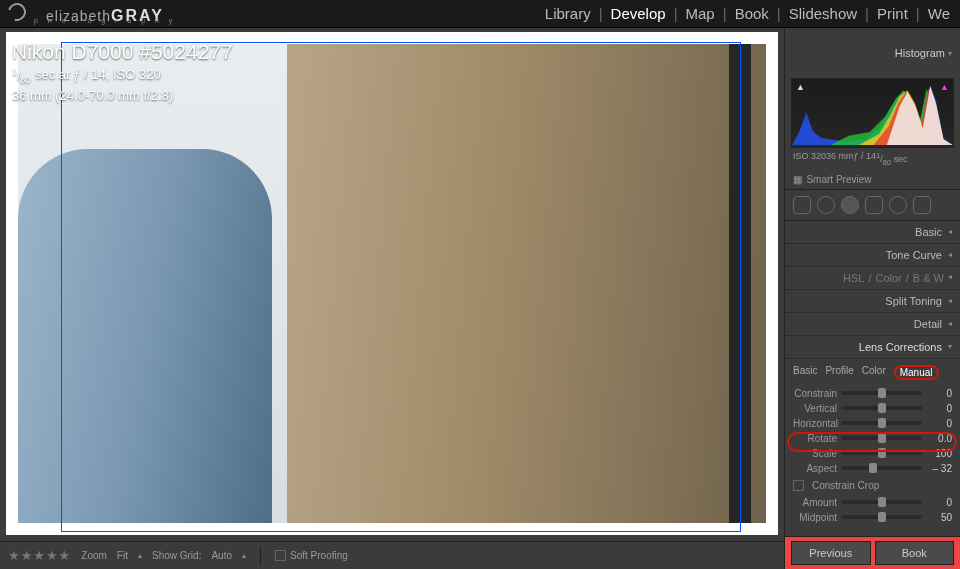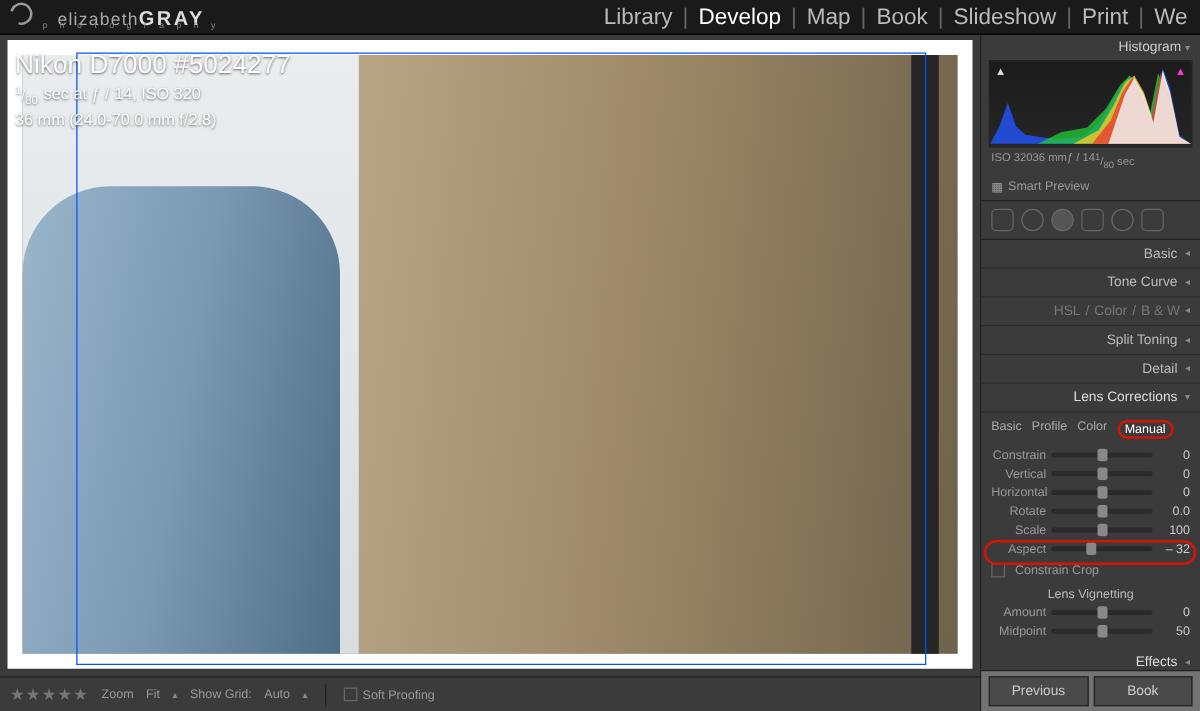--- a/index.html
+++ b/index.html
@@ -5,21 +5,21 @@
   html,body{margin:0;padding:0;width:960px;height:569px;background:#2a2a2a;font-family:"Helvetica Neue",Arial,sans-serif;color:#ccc;overflow:hidden;font-size:12px}
   *{box-sizing:border-box}
   
   .topbar{position:absolute;top:0;left:0;right:0;height:28px;background:#1a1a1a;display:flex;align-items:center;padding:0 8px;border-bottom:1px solid #000}
   .logo{display:flex;align-items:baseline;gap:18px;color:#bbb}
   .logo-swirl{width:18px;height:18px;border:2px solid #999;border-radius:50%;border-left-color:transparent;transform:rotate(-30deg);margin-right:2px}
   .logo-main{letter-spacing:1px}
   .logo-main .lc{text-transform:lowercase;font-weight:300;font-size:14px;color:#aaa}
   .logo-main .uc{font-weight:700;font-size:16px;color:#ddd;letter-spacing:2px}
   .logo-sub{position:absolute;top:17px;left:34px;font-size:7px;letter-spacing:4px;color:#888}
-  .modules{margin-left:auto;display:flex;align-items:center;font-size:18px;color:#bbb}
+  .modules{margin-left:auto;display:flex;align-items:center;font-size:15px;color:#bbb}
   .modules span{padding:0 2px;cursor:pointer}
   .modules .sep{color:#666;padding:0 6px}
   .modules .active{color:#fff;font-weight:400}
   
   .canvas{position:absolute;top:28px;left:0;width:784px;height:513px;background:#3b3b3b}
   .image-wrap{position:absolute;inset:4px 6px 6px 6px;background:#fff}
   .image{position:absolute;inset:12px;background:#787068}
   .crop{position:absolute;border:1px solid #05f;pointer-events:none}
   .overlay-text{position:absolute;left:12px;top:10px;color:#fff;text-shadow:0 1px 2px rgba(0,0,0,.6);font-size:13px;line-height:1.35}
   .overlay-text .t1{font-size:21px;font-weight:400}
@@ -31,21 +31,21 @@
   .pole{position:absolute;right:2%;top:0;width:3%;height:100%;background:#262626}
   
   .toolstrip{position:absolute;left:0;bottom:0;width:784px;height:28px;background:#3b3b3b;border-top:1px solid #222;display:flex;align-items:center;font-size:10px;color:#999;padding:0 8px;gap:10px}
   .stars{letter-spacing:1px;color:#777;font-size:13px}
   .tool-label{color:#999}
   .tool-sep{width:1px;height:18px;background:#222;margin:0 4px}
   .tri{font-size:8px;color:#888}
   .checkbox{width:11px;height:11px;border:1px solid #666;display:inline-block;margin-right:4px;vertical-align:-2px}
   
   .sidepanel{position:absolute;top:28px;right:0;width:176px;bottom:0;background:#3b3b3b;border-left:1px solid #222;font-size:11px;color:#aaa}
-  .hist-head{display:flex;justify-content:flex-end;align-items:center;padding:4px 8px;color:#ccc}
+  .hist-head{display:flex;justify-content:flex-end;align-items:center;padding:19px 8px;color:#ccc}
   .hist{position:relative;height:70px;margin:0 6px;background:linear-gradient(#1b1b1b,#262626);border:1px solid #222;overflow:hidden}
   .hist svg{position:absolute;inset:0}
   .hist-clip{position:absolute;top:3px;font-size:9px}
   .hist-foot{display:flex;padding:3px 8px;font-size:9px;color:#999}
   .smartprev{padding:4px 8px;font-size:10px;color:#999;display:flex;align-items:center;gap:4px}
   .toolicons{display:flex;gap:6px;padding:6px 8px;border-top:1px solid #222;border-bottom:1px solid #222}
   .ticon{width:18px;height:18px;border:1px solid #666;border-radius:4px}
   .ticon.round{border-radius:50%}
   .panel-row{display:flex;justify-content:flex-end;align-items:center;padding:5px 8px;border-bottom:1px solid #2c2c2c;color:#bbb;font-size:11px}
   .panel-row .tri{margin-left:6px}
@@ -56,21 +56,21 @@
   .lc-tabs span{cursor:pointer}
   .lc-tabs .active{color:#fff}
   .annot{border:2px solid #d41507;border-radius:12px;padding:0 4px}
   .section-title{text-align:center;color:#bbb;font-size:10px;padding:4px 0 2px}
   .slider-row{display:flex;align-items:center;padding:2px 8px;gap:4px;font-size:10px}
   .slider-row .lab{width:44px;text-align:right;color:#999}
   .slider-row .track{flex:1;height:4px;background:#2a2a2a;border-radius:2px;position:relative}
   .slider-row .thumb{position:absolute;top:-3px;width:8px;height:10px;background:#888;border-radius:2px;left:50%;transform:translateX(-50%)}
   .slider-row .val{width:26px;text-align:right;color:#ccc}
   .constrain{display:flex;align-items:center;gap:4px;padding:4px 8px;font-size:10px;color:#999}
-  .buttons{position:absolute;left:0;right:0;bottom:0;display:flex;gap:4px;padding:4px 6px;background:#737373;border-top:1px solid #222}
+  .buttons{position:absolute;left:0;right:0;bottom:0;display:flex;gap:4px;padding:4px 6px;background:#ef4444;border-top:1px solid #222}
   .buttons button{flex:1;background:#4a4a4a;border:1px solid #222;color:#ccc;font-size:11px;padding:5px 0;cursor:pointer}
   .disabled{color:#666}
   .annot-big{position:absolute;border:2.5px solid #d41507;border-radius:14px;pointer-events:none}
 </style>
 </head>
 <body>
 
 <div class="topbar">
   <div class="logo">
     <div class="logo-swirl"></div>
@@ -240,21 +240,20 @@
           <div class="thumb" style="left: 40%;"></div>
         </div>
         <span class="val">– 32</span>
       </div>
     </div>
   <div class="constrain">
       <span class="checkbox"></span>
       <span>Constrain Crop</span>
     </div>
 
-  <div class="section-title">Lens Vignetting</div>
   <div id="vignette-rows">
       <div class="slider-row">
         <span class="lab">Amount</span>
         <div class="track">
           <div class="thumb"></div>
         </div>
         <span class="val">0</span>
       </div>
       <div class="slider-row disabled">
         <span class="lab">Midpoint</span>

